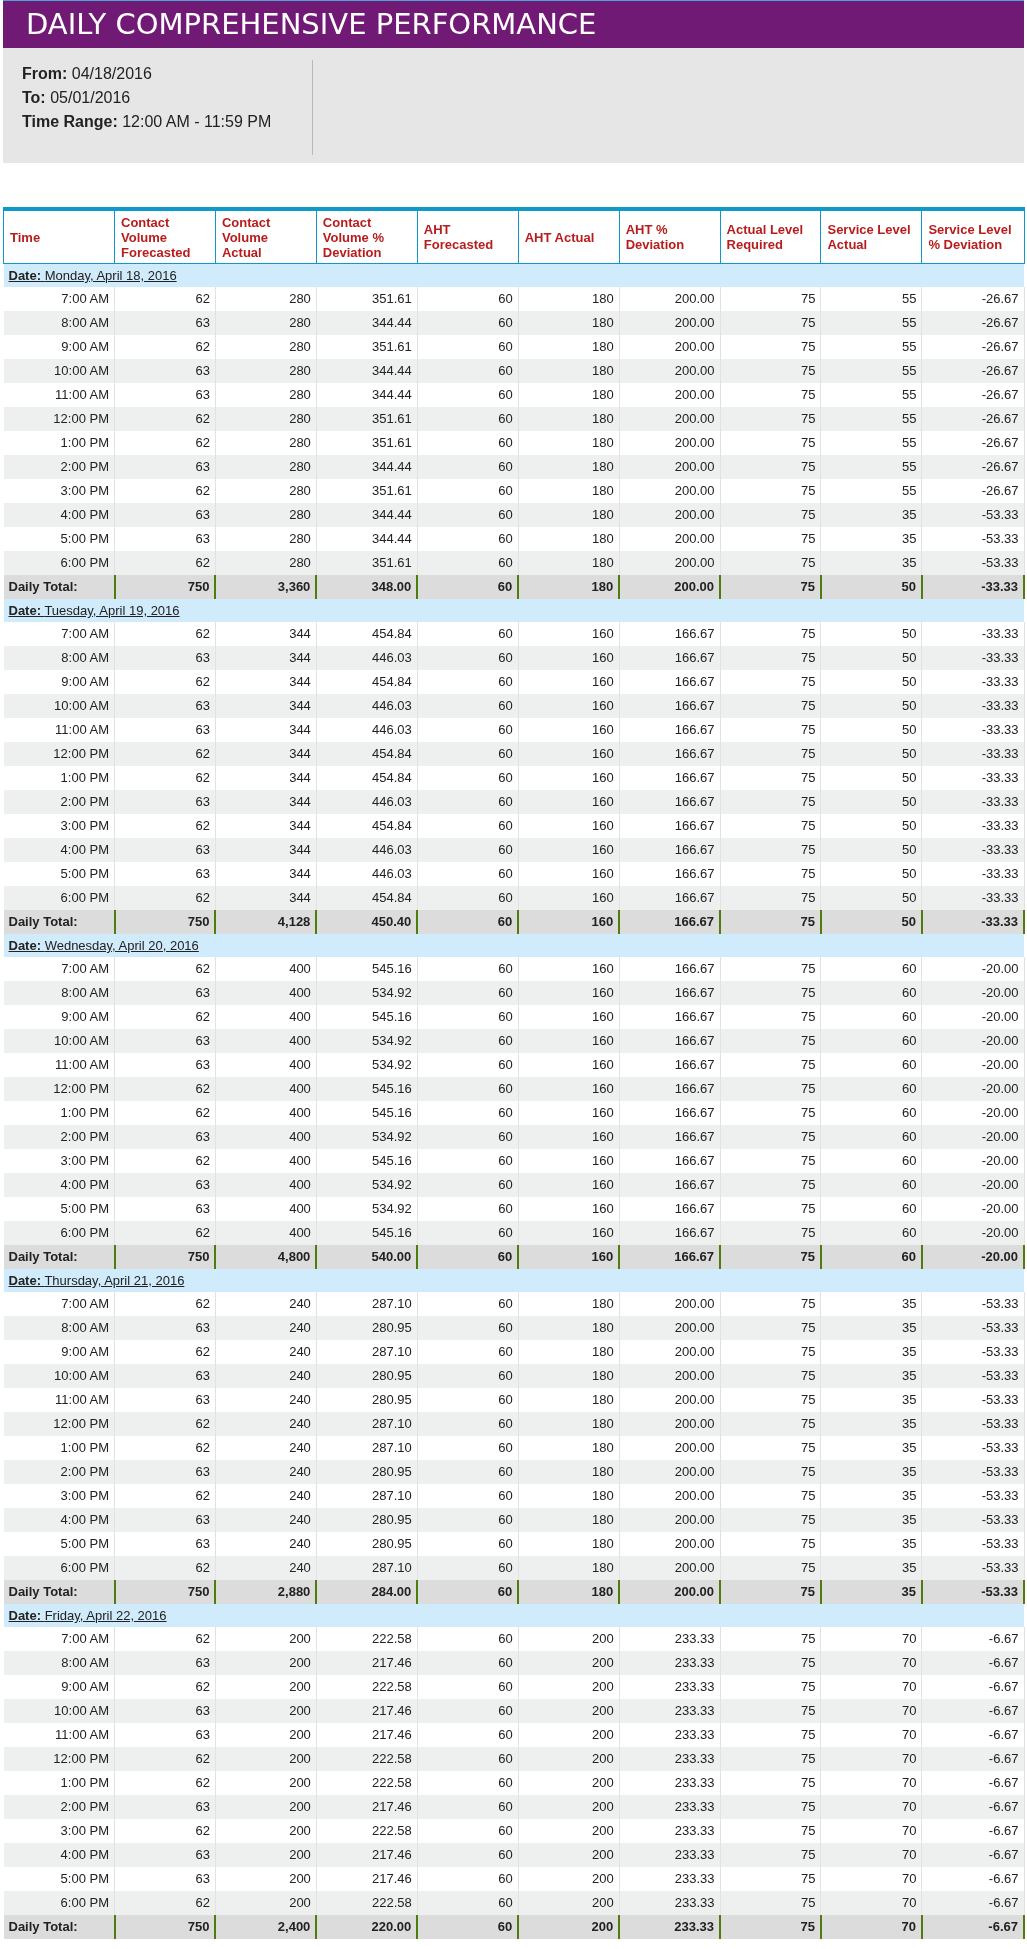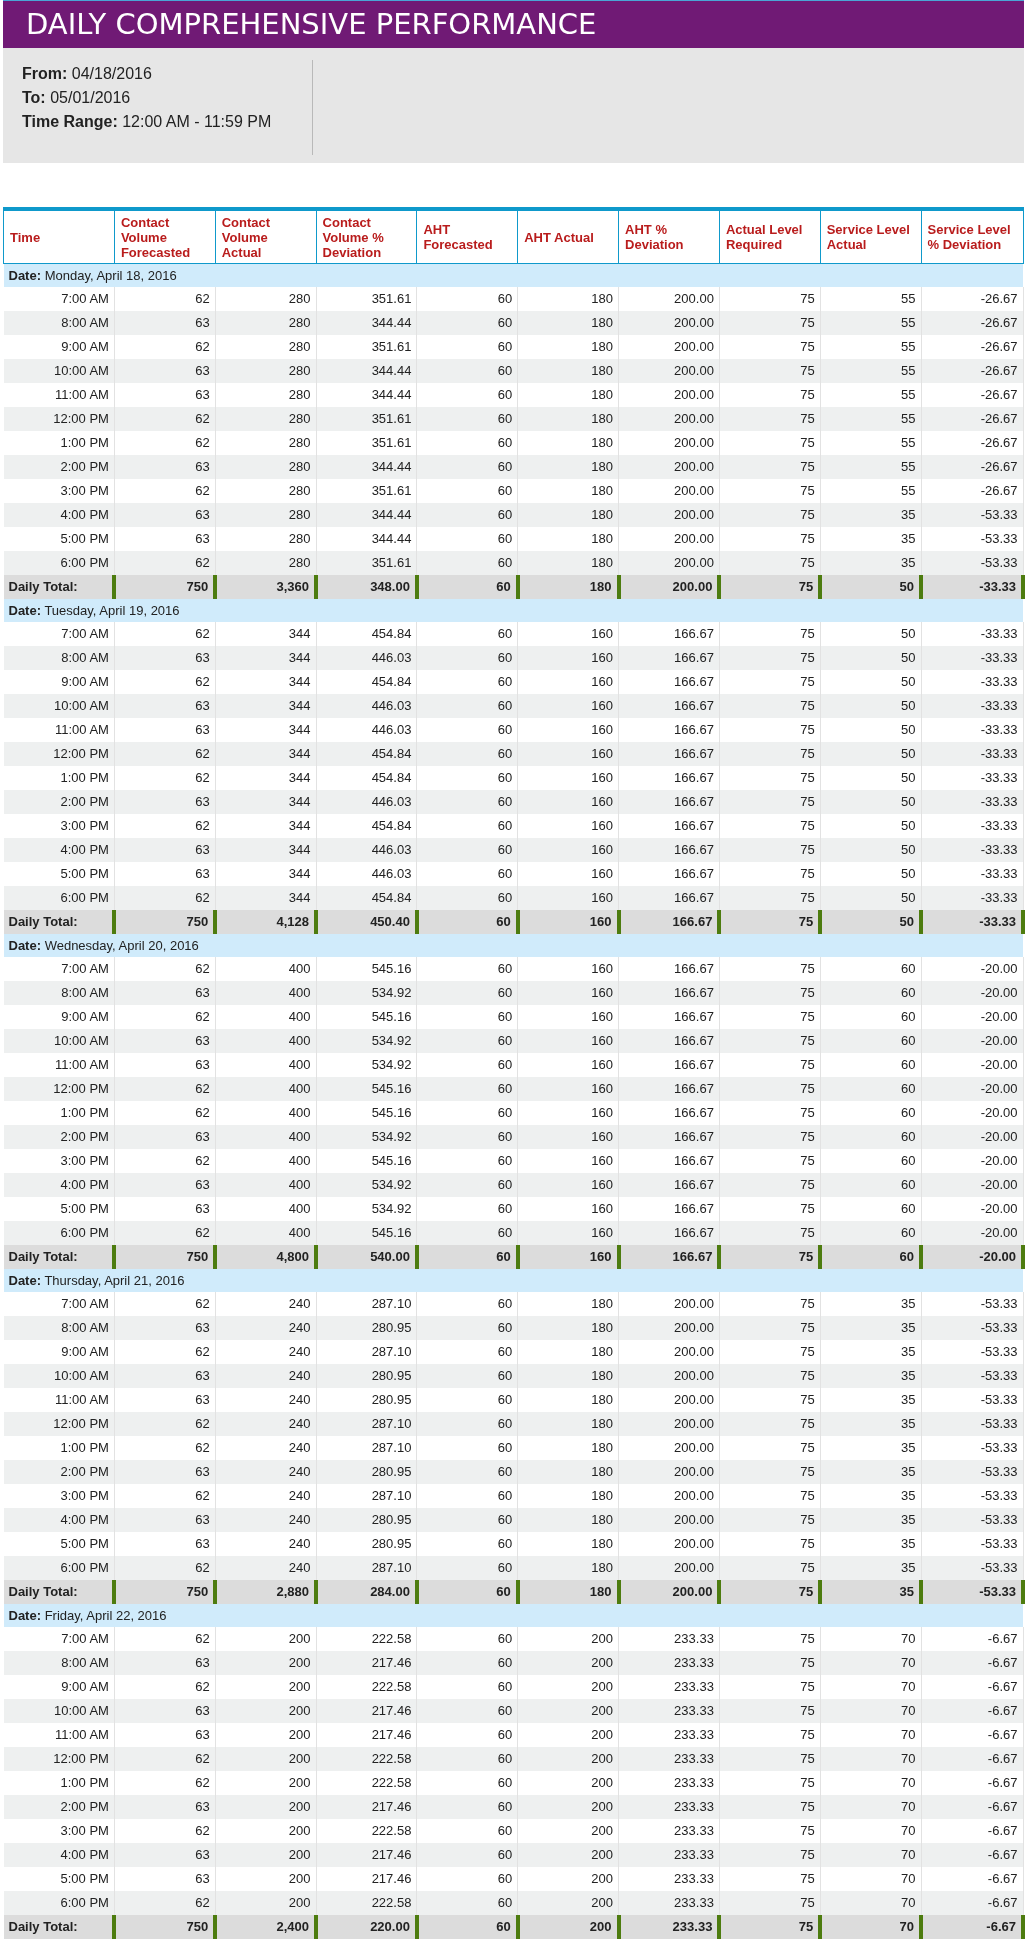--- a/index.html
+++ b/index.html
@@ -26,24 +26,24 @@
   }
   table.report th {
     text-align: left; vertical-align: middle; font-weight: bold; font-size: 13px;
     border: 1px solid #0F99CB; border-top: none; padding: 2px 6px; height: 48px; line-height: 15px;
     color: #b91c1c; background: #fff;
   }
   table.report td {
     height: 24px; padding: 0 5px; text-align: right; border-right: 1px solid #e2e2e2;
     white-space: nowrap; line-height: 24px;
   }
-  tr.date-row td { background: #D0EBFB; text-align: left; height: 23px; line-height: 23px; border-right: none; padding-left: 5px; }
+  tr.date-row td { background: #D0EBFB; text-align: left; height: 23px; line-height: 23px; border-right: none; padding-left: 5px; text-decoration: underline; }
   tr.data-row:nth-of-type(odd) td { background: #ffffff; }
   tr.data-row.alt td { background: #EEF0F0; }
-  tr.total-row td { background: #DCDCDC; font-weight: bold; border-right: 4px solid #4d7c0f; }
+  tr.total-row td { background: #DCDCDC; font-weight: bold; border-right: 2px solid #4d7c0f; }
   tr.total-row td.time-cell { text-align: left; }
   .c0 { width: 99px; } .c1 { width: 90px; } .c2 { width: 90px; } .c3 { width: 90px; }
   .c4 { width: 90px; } .c5 { width: 90px; } .c6 { width: 90px; } .c7 { width: 90px; }
   .c8 { width: 90px; } .c9 { width: 91px; }
 </style>
 </head>
 <body>
 
 <div class="title-bar">
   <span>DAILY COMPREHENSIVE PERFORMANCE</span>

